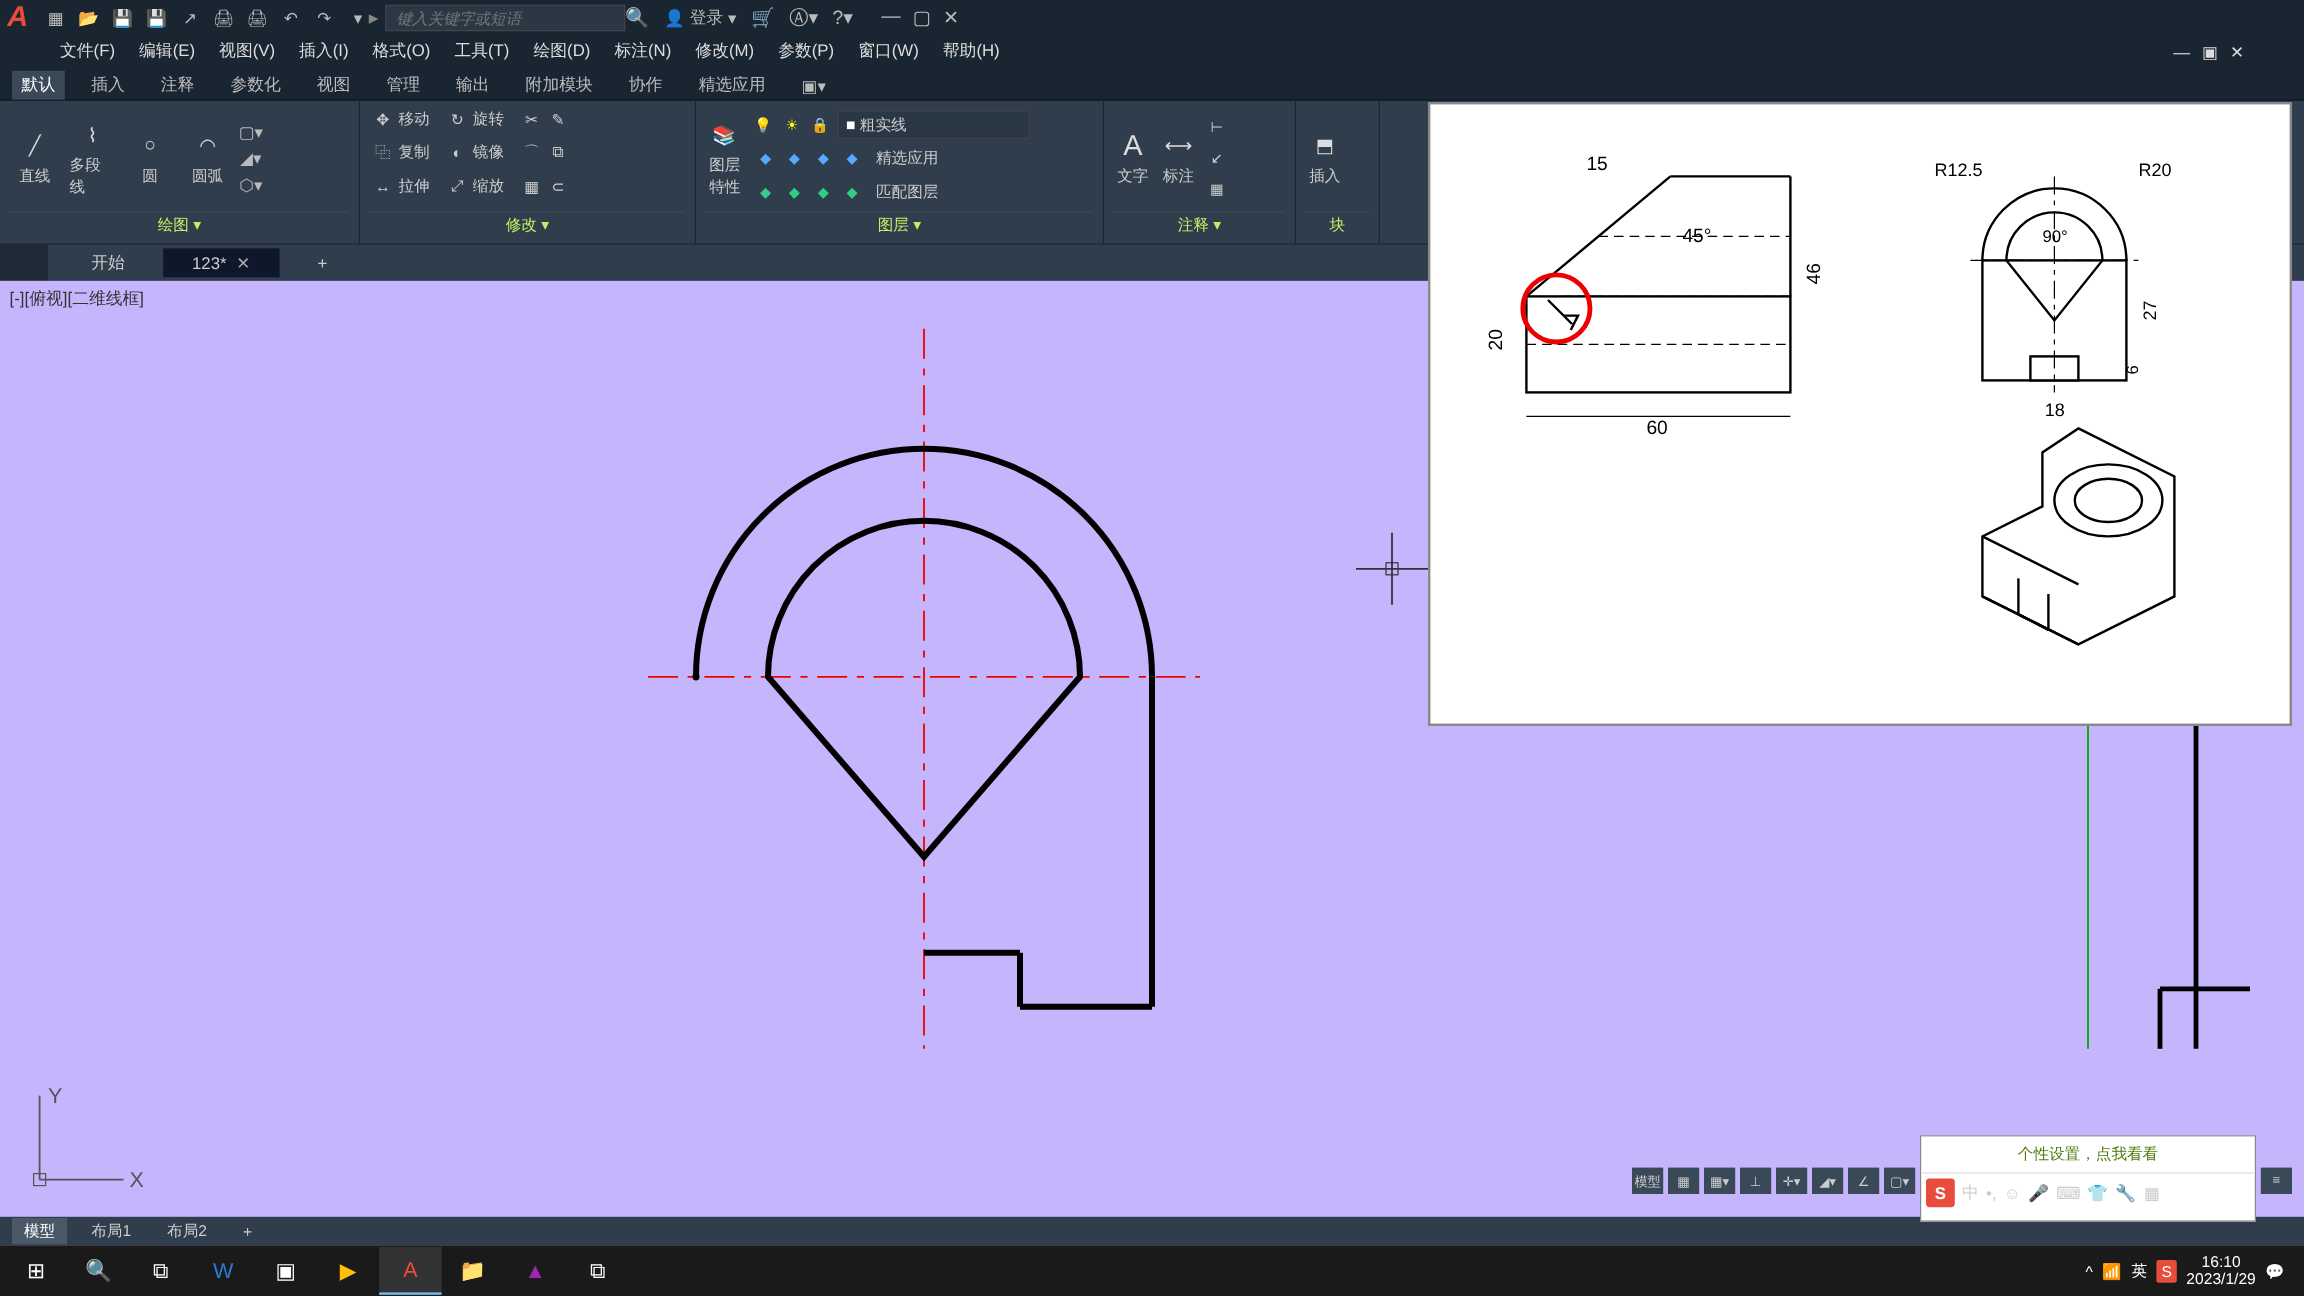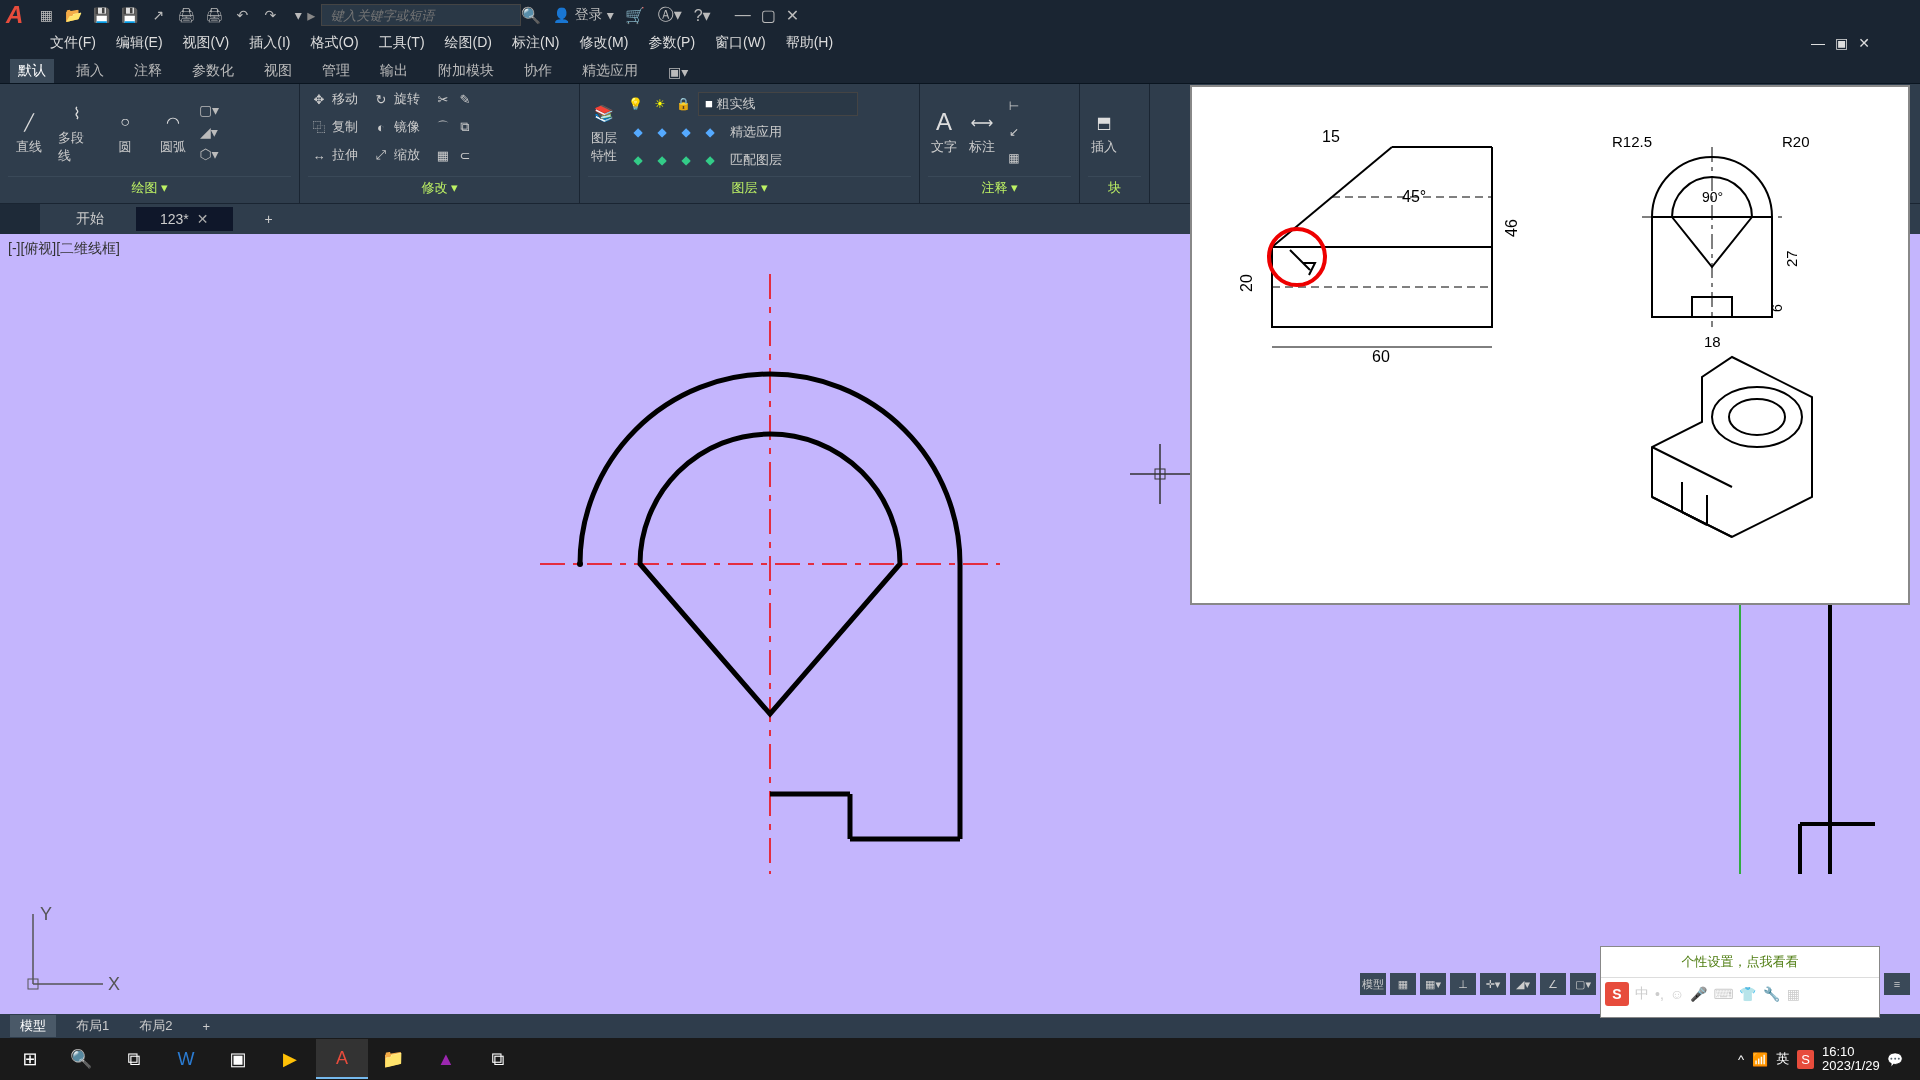--- a/index.html
+++ b/index.html
@@ -60,21 +60,21 @@
 .model-tab { padding:2px 10px; }
 .model-tab.active { background:#4a5968; color:#fff; }
 
 .status-bar { position:absolute; bottom:42px; right:10px; height:24px; display:flex; align-items:center; gap:4px; font-size:12px; }
 .sb-btn { width:26px; height:22px; background:#3a4958; display:flex; align-items:center; justify-content:center; color:#ccc; font-size:11px; }
 
 .taskbar { position:absolute; bottom:0; left:0; right:0; height:42px; background:#1a1a1a; display:flex; align-items:center; padding:0 4px; }
 .task-btn { width:52px; height:40px; display:flex; align-items:center; justify-content:center; color:#fff; font-size:18px; }
 .task-btn.active { background:#333; border-bottom:2px solid #76b9ed; }
 .task-right { margin-left:auto; display:flex; align-items:center; gap:8px; color:#fff; font-size:13px; padding-right:12px; }
-.clock { text-align:left; line-height:1.1; font-size:13px; }
+.clock { text-align:center; line-height:1.1; font-size:13px; }
 
 svg { overflow:visible; }
 </style>
 </head>
 <body>
 
 <div class="title-bar">
   <div class="logo">A</div>
   <div class="qat">
     <span class="qat-icon">▦</span>

